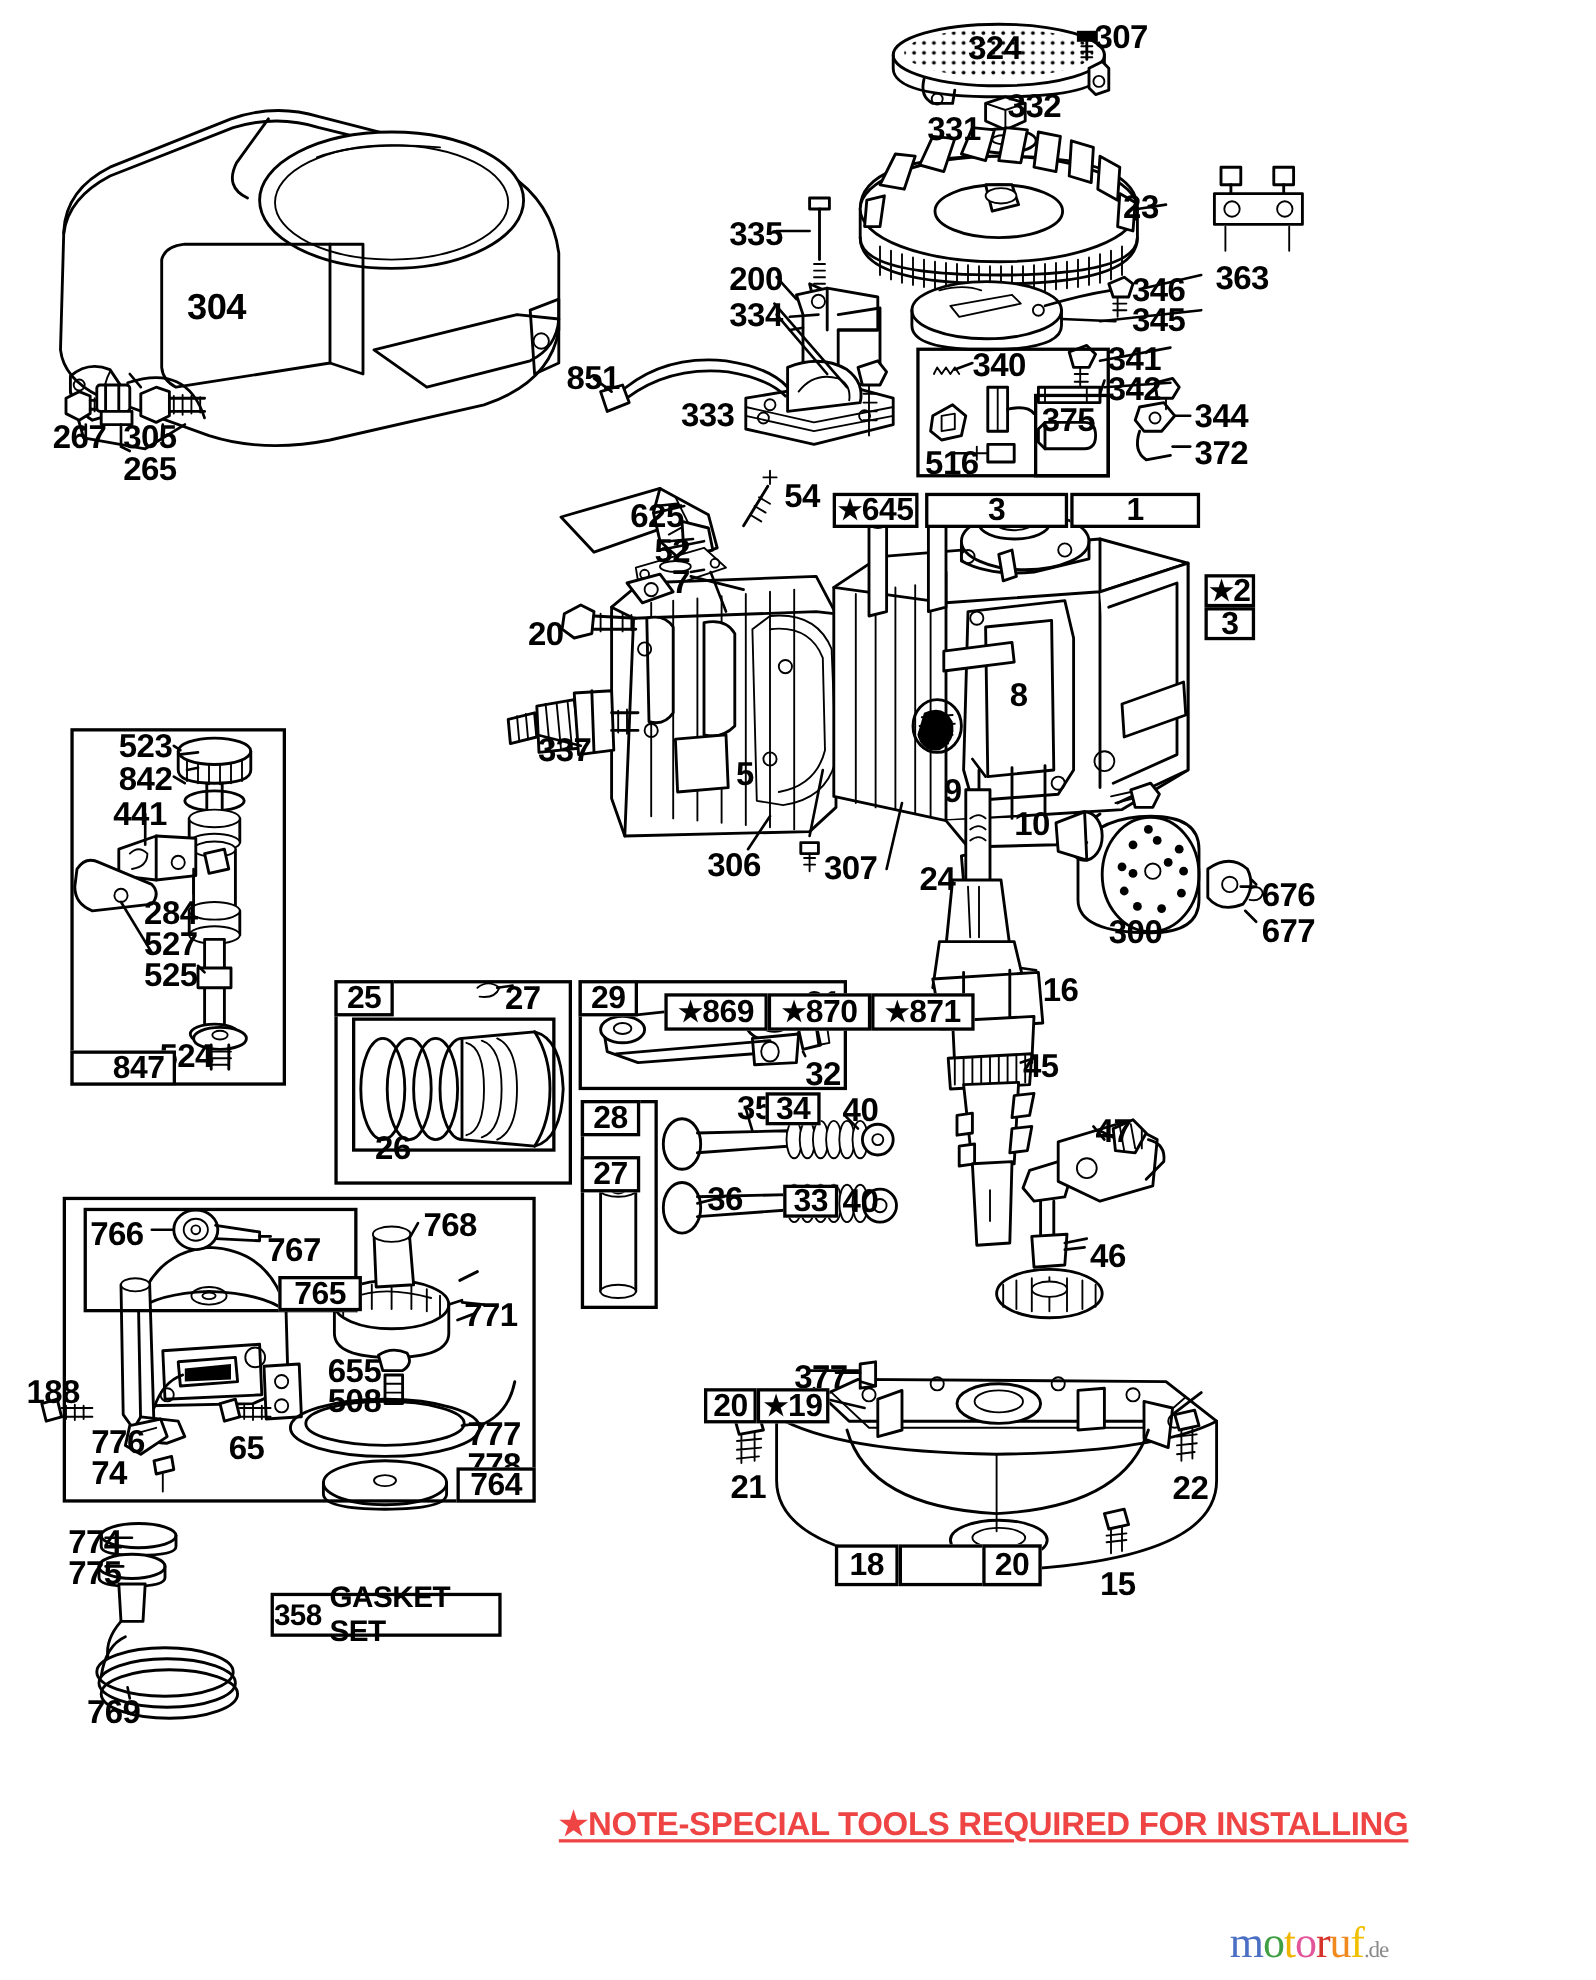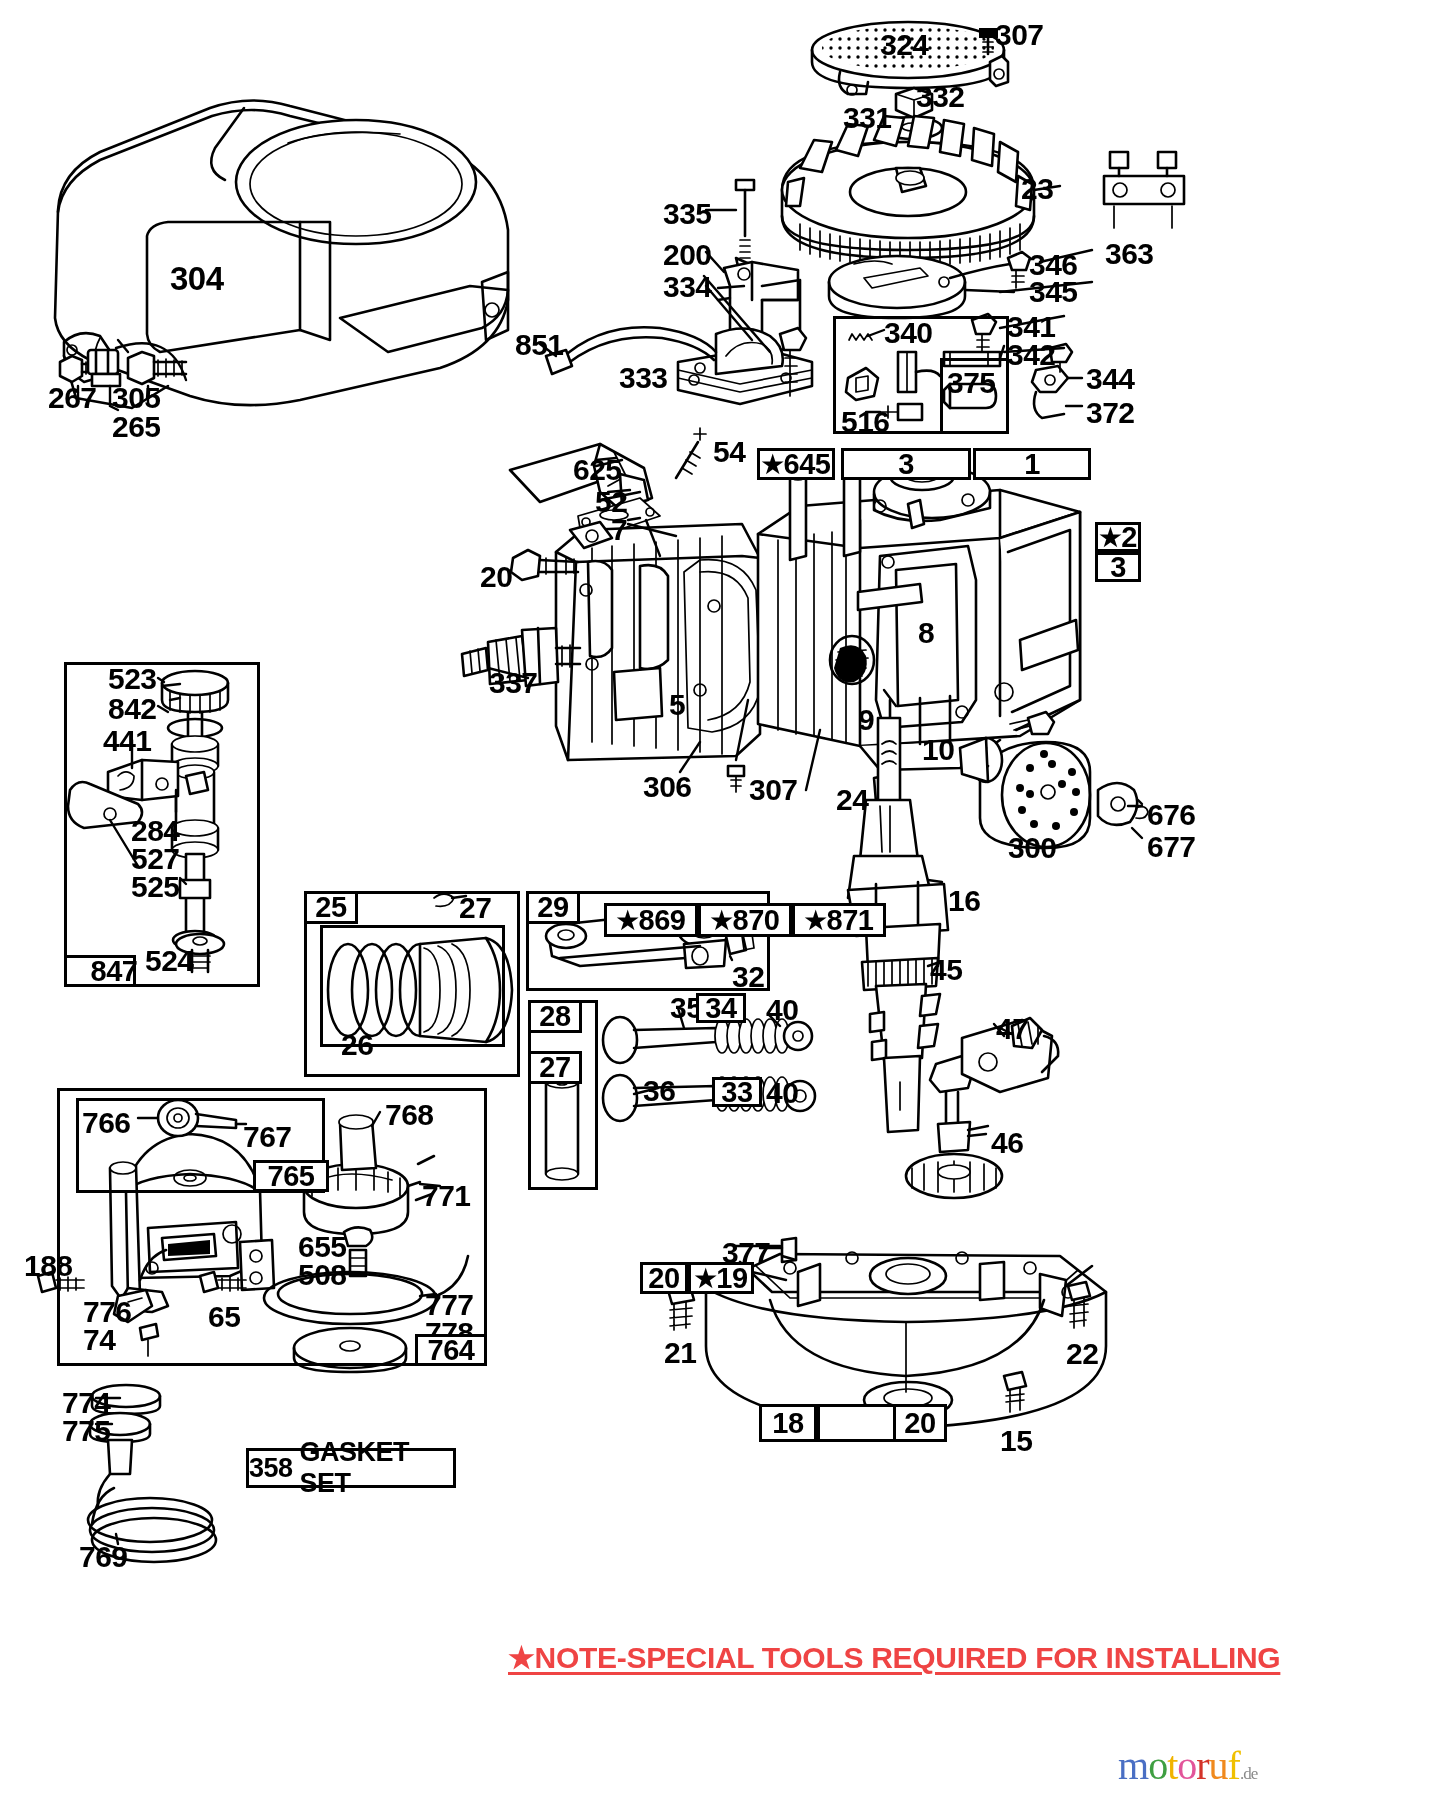--- a/index.html
+++ b/index.html
@@ -14,21 +14,21 @@
   .boxed{position:absolute;border:3px solid #000;background:#fff;display:flex;align-items:center;
          justify-content:center;font-weight:bold;font-size:29px;color:#000;box-sizing:border-box;
          font-family:"Liberation Sans",sans-serif;letter-spacing:-0.5px;}
   .panel{position:absolute;border:3px solid #000;background:transparent;box-sizing:border-box;}
   .star{font-size:25px;line-height:1;}
   .note{position:absolute;font-weight:bold;font-size:30px;color:#ef4444;
         text-decoration:underline;text-underline-offset:4px;font-family:"Liberation Sans",sans-serif;
         letter-spacing:-0.3px;white-space:nowrap;}
   .wm{position:absolute;font-family:"Liberation Serif",serif;font-size:40px;letter-spacing:-1px;}
   .wm span{font-weight:400;}
-  .wm .sfx{font-size:17px;color:#8a8a8a;}
+  .wm .sfx{font-size:21px;color:#8a8a8a;}
 </style>
 </head>
 <body>
 
 <div id="page">
 
   <svg id="art" viewBox="0 0 1451 1800" xmlns="http://www.w3.org/2000/svg">
     <defs>
       <style>
         .s{fill:none;stroke:#000;stroke-width:2.6;stroke-linejoin:round;stroke-linecap:round;}
@@ -799,21 +799,21 @@
       </div>
       <div class="boxed" style="left: 712px; top: 1077px; width: 50px; height: 30px;">
         <span>33</span>
       </div>
       <div class="boxed" style="left: 253px; top: 1160px; width: 76px; height: 32px;">
         <span>765</span>
       </div>
       <div class="boxed" style="left: 415px; top: 1334px; width: 72px; height: 32px;">
         <span>764</span>
       </div>
-      <div class="boxed" style="left: 64px; top: 955px; width: 72px; height: 32px; padding-left: 28px;">
+      <div class="boxed" style="left: 64px; top: 955px; width: 96px; height: 32px; padding-left: 28px;">
         <span>847</span>
       </div>
       <div class="boxed" style="left: 640px; top: 1262px; width: 48px; height: 32px;">
         <span>20</span>
       </div>
       <div class="boxed" style="left: 688px; top: 1262px; width: 66px; height: 32px;">
         <span class="star">★</span>
         <span>19</span>
       </div>
       <div class="boxed" style="left: 759px; top: 1404px; width: 58px; height: 38px;">

